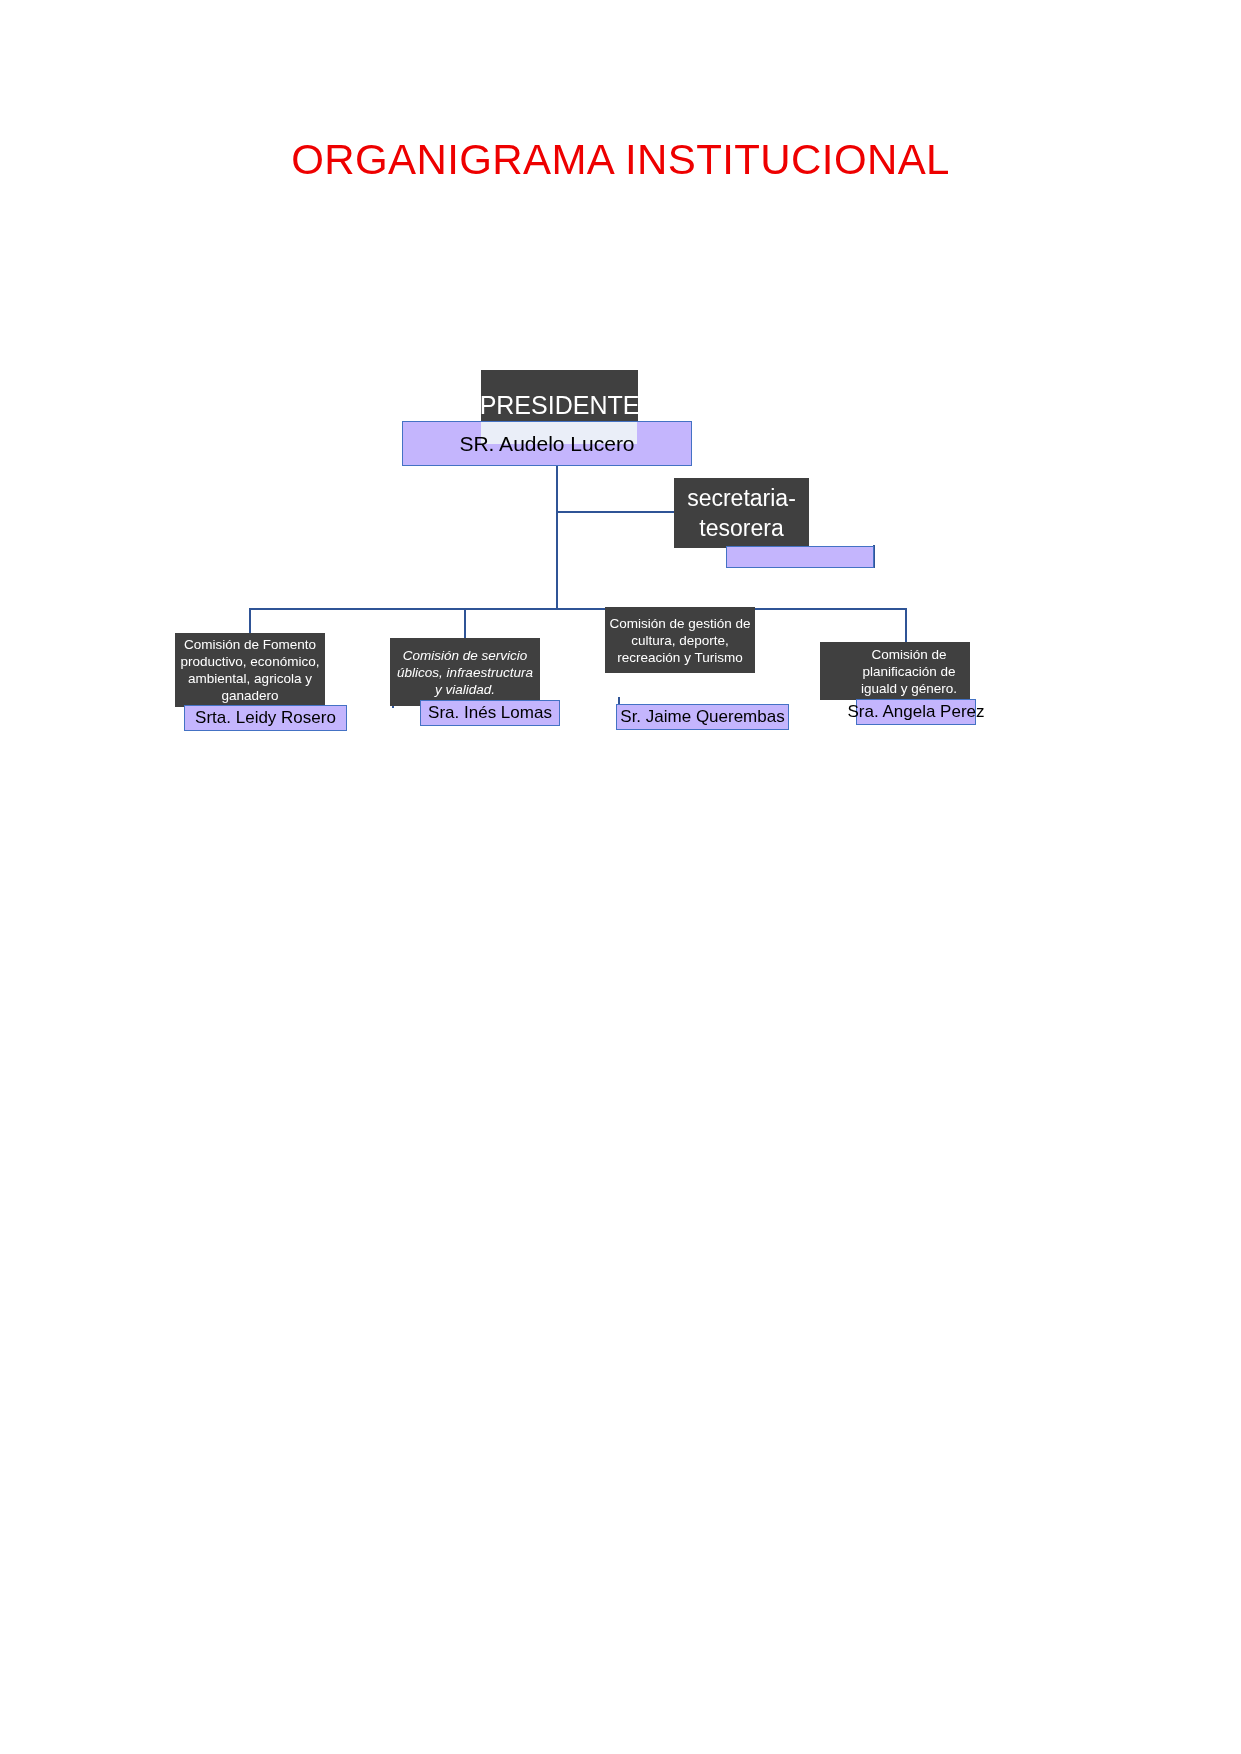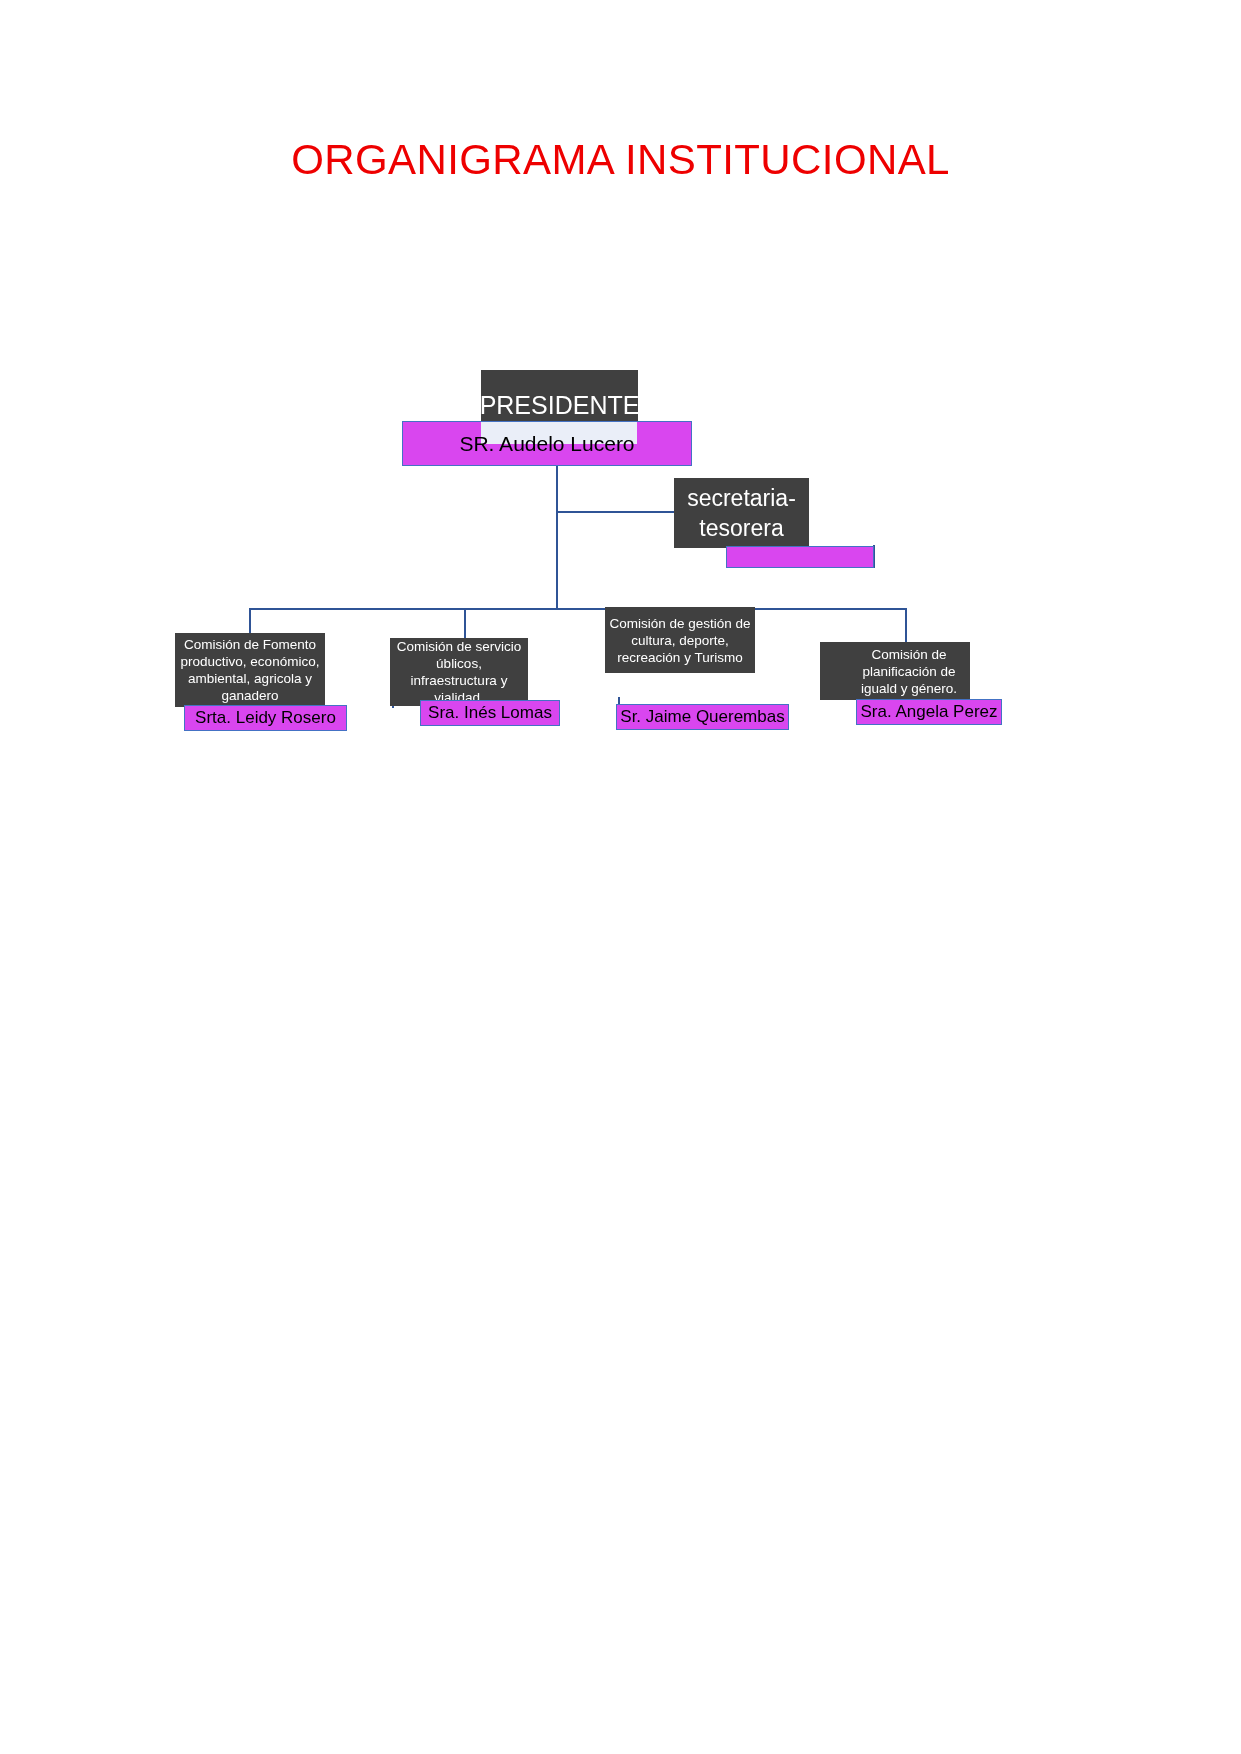--- a/index.html
+++ b/index.html
@@ -38,21 +38,21 @@
     color: #ffffff;
     box-sizing: border-box;
     display: flex;
     align-items: center;
     justify-content: center;
     text-align: center;
     font-family: "Liberation Sans", sans-serif;
   }
   .name-box {
     position: absolute;
-    background: #d946ef;
+    background: #c4b5fd;
     border: 1px solid #4472c4;
     box-sizing: border-box;
     color: #000000;
     display: flex;
     align-items: center;
     justify-content: center;
     text-align: center;
     white-space: nowrap;
     font-family: "Liberation Sans", sans-serif;
   }
@@ -98,32 +98,32 @@
     font-size: 16px;
   }
 
   .commission-box {
     font-size: 13.5px;
     line-height: 17px;
     flex-direction: column;
     padding: 3px 4px;
   }
   #com1-box { left: 175px; top: 633px; width: 150px; height: 74px; }
-  #com2-box { left: 390px; top: 638px; width: 138px; height: 68px; }
+  #com2-box { left: 390px; top: 638px; width: 150px; height: 68px; font-style: italic; }
   #com3-box { left: 605px; top: 607px; width: 150px; height: 66px; }
   #com4-box { left: 820px; top: 642px; width: 150px; height: 58px; padding-left: 32px; }
 
   .commission-name {
     font-size: 17px;
     height: 26px;
   }
   #com1-name { left: 184px; top: 705px; width: 163px; }
   #com2-name { left: 420px; top: 700px; width: 140px; }
   #com3-name { left: 616px; top: 704px; width: 173px; }
-  #com4-name { left: 856px; top: 699px; width: 146px; }
+  #com4-name { left: 856px; top: 699px; width: 120px; }
 </style>
 </head>
 <body>
 
 <div id="chart-title">ORGANIGRAMA INSTITUCIONAL</div>
 
 <div class="line-v" style="left:556px; top:466px; height:142px;"></div>
 
 <div class="line-h" style="left:556px; top:511px; width:120px;"></div>
 

